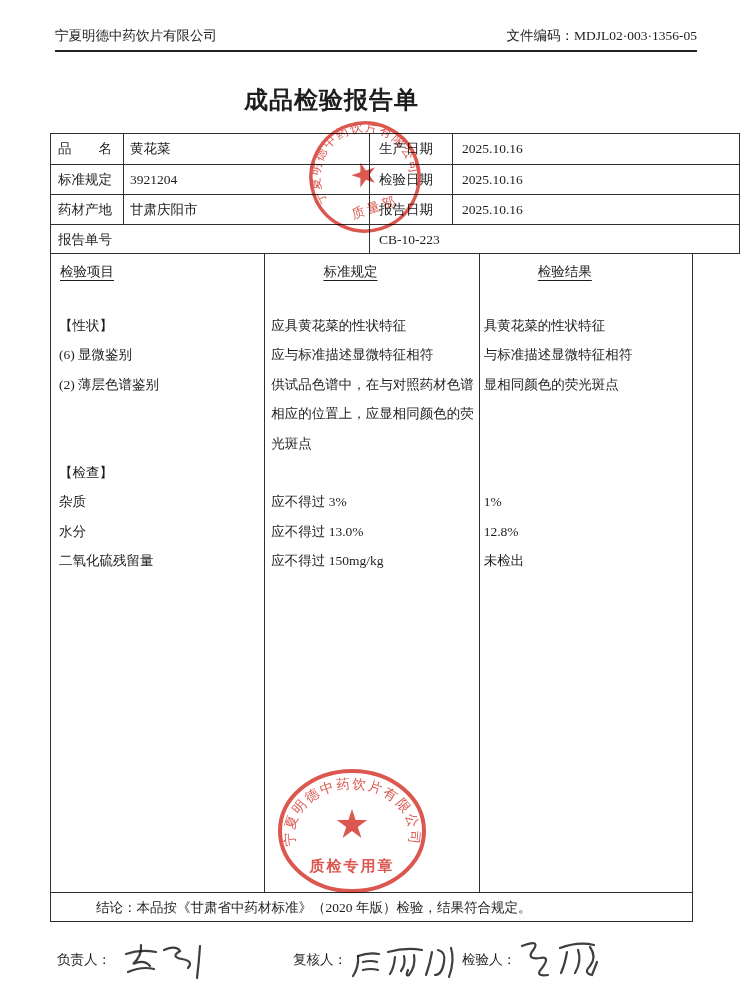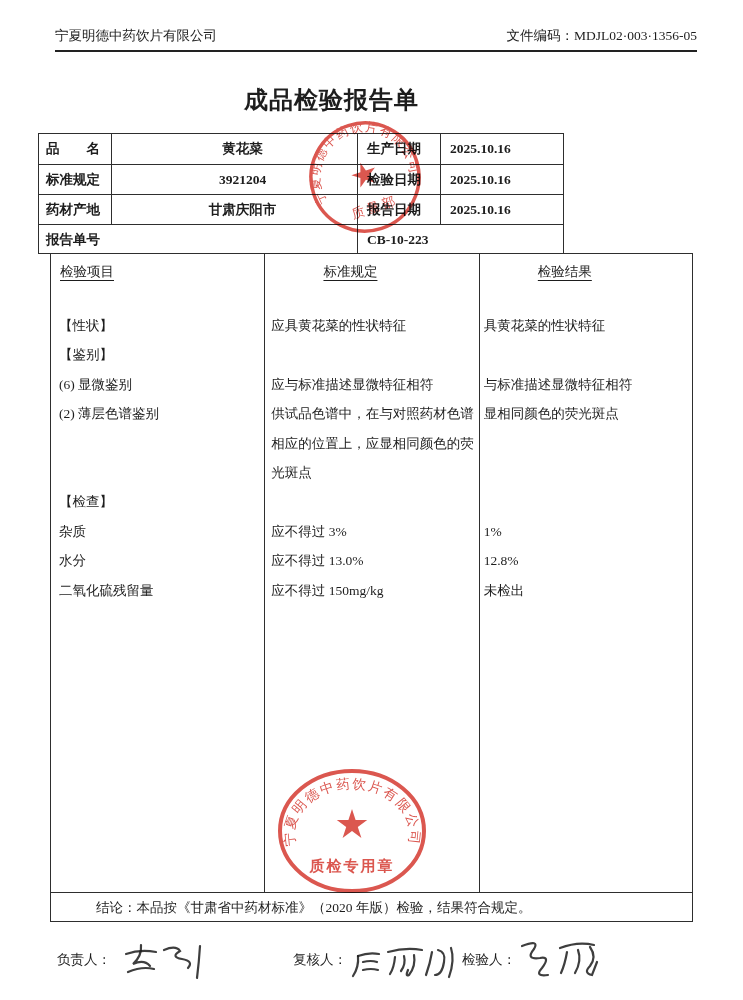--- a/index.html
+++ b/index.html
@@ -15,27 +15,27 @@
   
   .hdr-company { left:55px; top:27px; }
   .hdr-code { right:46px; top:27px; }
   .hdr-rule { left:55px; top:50px; width:642px; height:2px; background:#222; }
 
   
   .title { left:0; top:84px; width:663px; text-align:center;
            font-size:24px; font-weight:bold; letter-spacing:1px; }
 
   
-  .info-table { left:38px; top:133px; width:526px; height:121px;
-                border:1px solid var(--line);font-weight:bold; }
+  .info-table { left:50px; top:133px; width:690px; height:121px;
+                border:1px solid var(--line); }
   .info-row { display:flex; height:30px; line-height:29px; }
   .info-row + .info-row { border-top:1px solid var(--line); }
   .ic { padding-left:7px; white-space:pre; overflow:hidden; }
   .ic-l1 { width:72px; }
-  .ic-v1 { width:246px; border-left:1px solid var(--line); padding-left:16px;text-align:center; }
+  .ic-v1 { width:246px; border-left:1px solid var(--line); padding-left:6px; }
   .ic-l2 { width:83px;  border-left:1px solid var(--line); padding-left:9px; }
   .ic-v2 { flex:1;      border-left:1px solid var(--line); padding-left:9px; }
   .ic-l1w { width:318px; }
   .ic-v1w { flex:1; border-left:1px solid var(--line); padding-left:9px; }
 
   
   .items-table { left:50px; top:253px; width:643px; height:640px;
                  border:1px solid var(--line); }
   .vline { position:absolute; top:0; bottom:0; width:1px; background:var(--line); }
   .vline-1 { left:213px; } .vline-2 { left:428px; }
@@ -114,25 +114,20 @@
       <div class="ih ih-3"><span class="u">检验结果</span></div>
     </div>
 
     <div class="items-lines">
       <div class="iline">
         <div class="il-1">【性状】</div>
         <div class="il-2">应具黄花菜的性状特征</div>
         <div class="il-3">具黄花菜的性状特征</div>
       </div>
       <div class="iline">
-        <div class="il-1">【鉴别】</div>
-        <div class="il-2"></div>
-        <div class="il-3"></div>
-      </div>
-      <div class="iline">
         <div class="il-1">(6) 显微鉴别</div>
         <div class="il-2">应与标准描述显微特征相符</div>
         <div class="il-3">与标准描述显微特征相符</div>
       </div>
       <div class="iline">
         <div class="il-1">(2) 薄层色谱鉴别</div>
         <div class="il-2">供试品色谱中，在与对照药材色谱</div>
         <div class="il-3">显相同颜色的荧光斑点</div>
       </div>
       <div class="iline">

